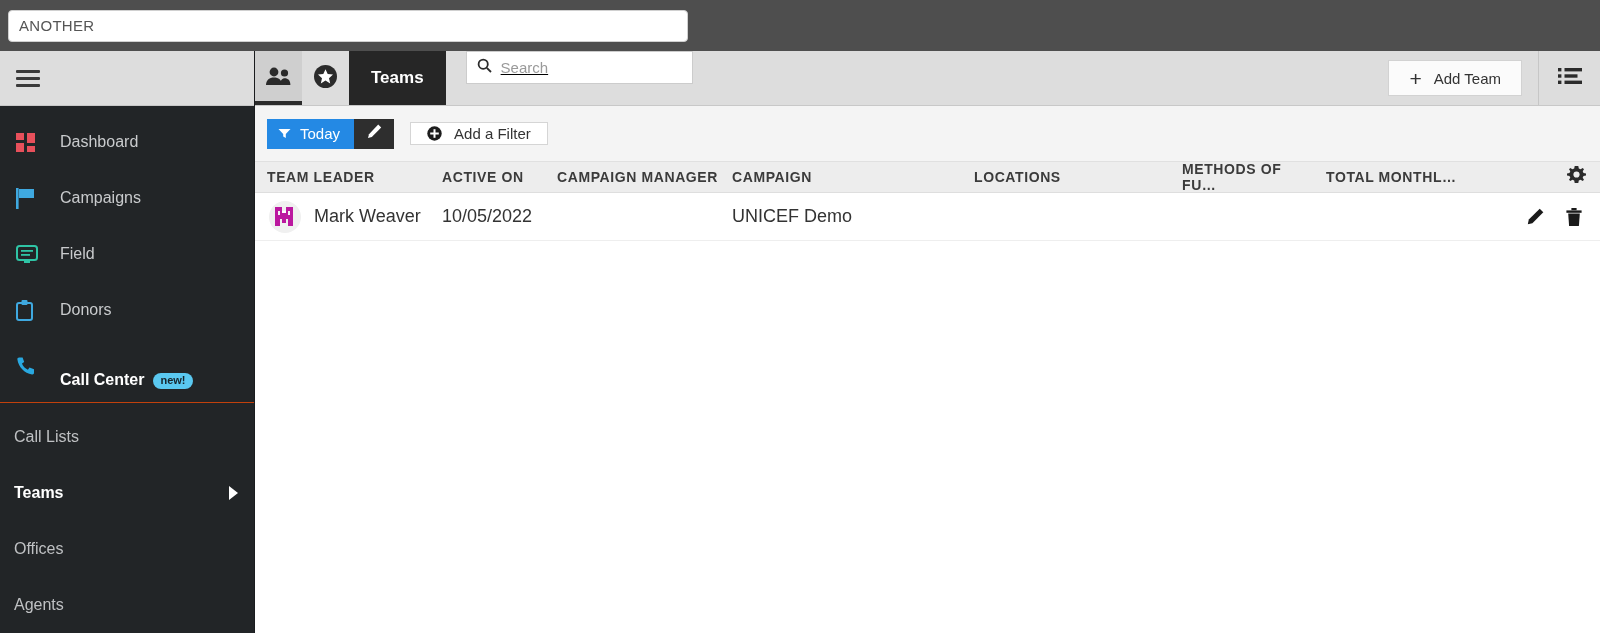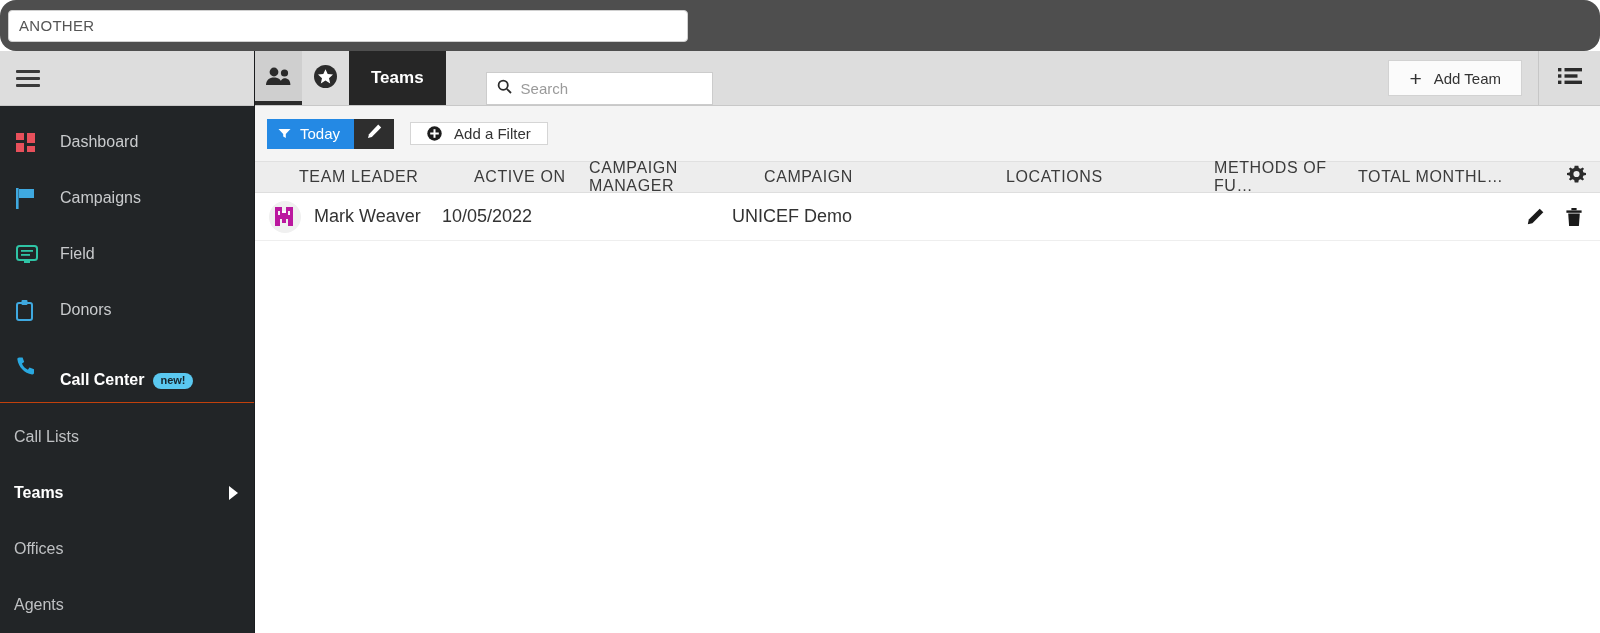--- a/index.html
+++ b/index.html
@@ -12,21 +12,20 @@
     background: #ffffff;
   }
 
   
   .addressbar {
     height: 51px;
     background: #4e4e4e;
     display: flex;
     align-items: center;
     padding: 0 8px;
-    border-radius: 16px;
   }
   .addressbar-input {
     width: 680px;
     height: 32px;
     background: #ffffff;
     border: 1px solid #d0d0d0;
     border-radius: 4px;
     display: flex;
     align-items: center;
     padding: 0 10px;
@@ -164,22 +163,23 @@
     color: #ffffff;
     font-size: 17px;
     font-weight: bold;
     display: flex;
     align-items: center;
     padding: 0 22px;
     cursor: pointer;
   }
   .search-wrap {
     display: flex;
-    align-items: flex-end;
-    padding-left: 40px;
+    align-items: flex-start;
+    padding-left: 20px;
+    text-decoration: underline;
   }
   .search-box {
     width: 227px;
     height: 33px;
     background: #ffffff;
     border: 1px solid #cccccc;
     display: flex;
     align-items: center;
     padding: 0 10px;
     cursor: text;
@@ -259,26 +259,25 @@
   .filter-btn .pluscircle { margin-right: 12px; display: flex; }
 
   
   .table { flex: 1; display: flex; flex-direction: column; min-height: 0; }
   .thead {
     height: 31px;
     background: #ededed;
     border-bottom: 1px solid #dedede;
     display: flex;
     align-items: center;
-    font-size: 16px;
-    font-weight: normal;
+    font-size: 14px;
+    font-weight: bold;
     letter-spacing: 0.6px;
     color: #3b3b3b;
     position: relative;
-    padding-left: 32px;
   }
   .th { padding-left: 12px; flex: 0 0 auto; }
   .th-gear {
     position: absolute;
     right: 14px;
     top: 50%;
     transform: translateY(-50%);
     cursor: pointer;
   }
   .trow {

